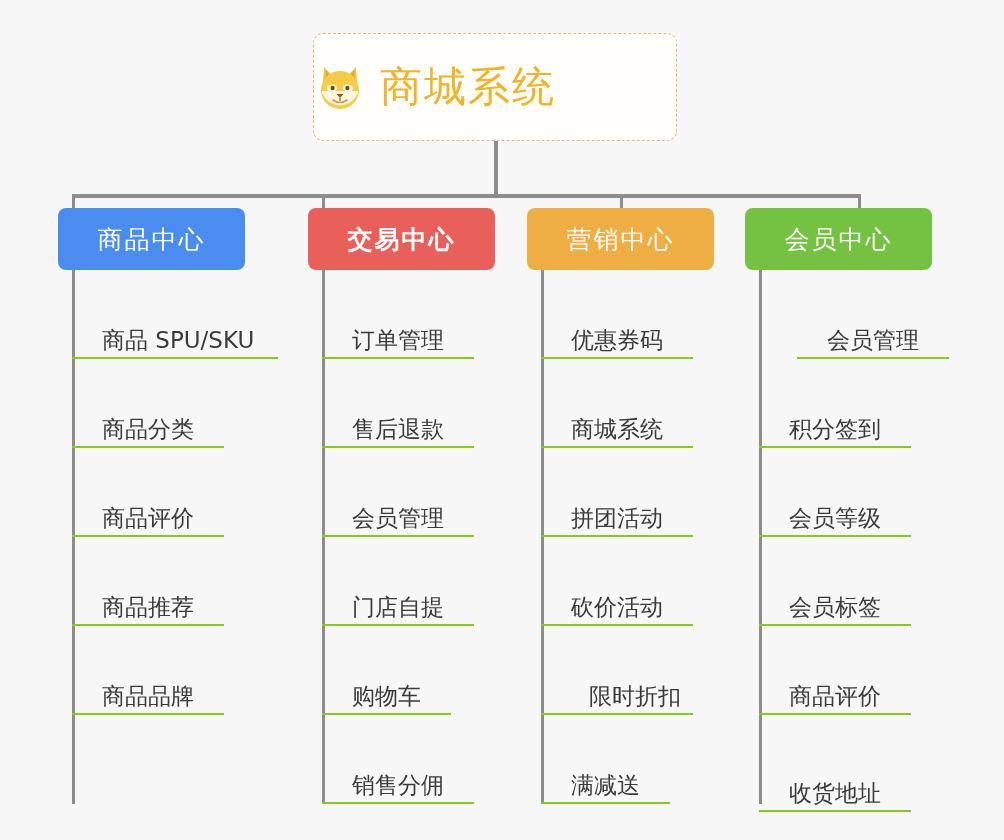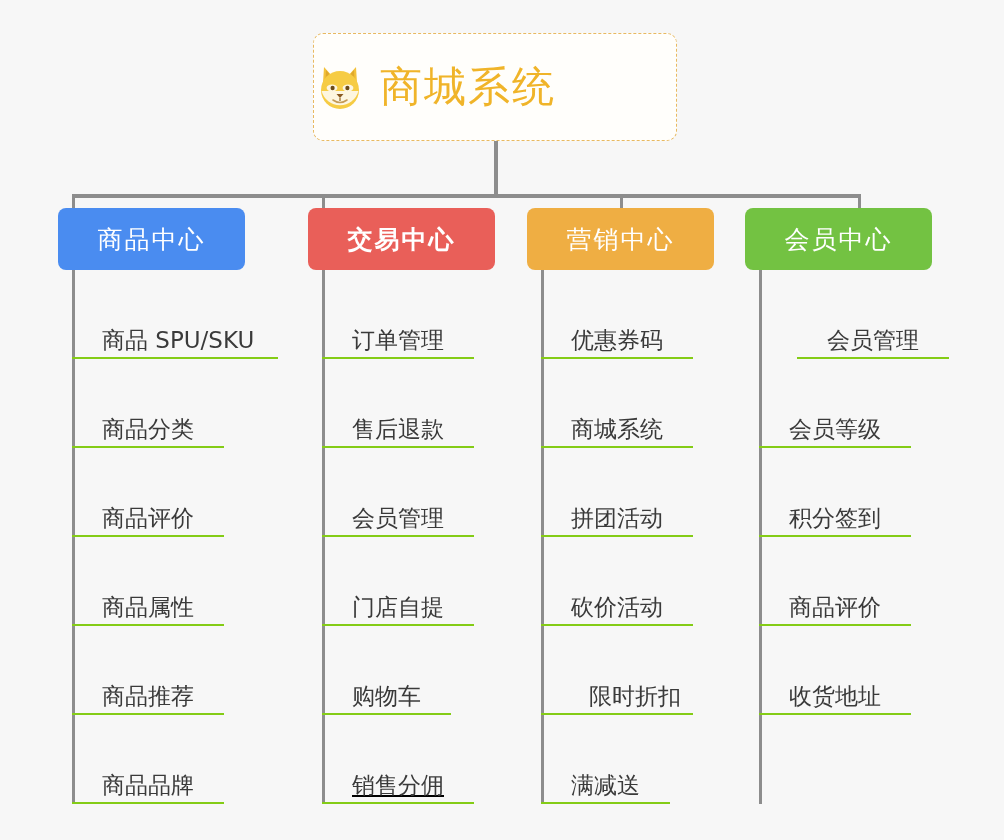--- a/index.html
+++ b/index.html
@@ -153,23 +153,20 @@
         <li class="leaf" style="width: 206px;">
           <span class="leaf-label">商品 SPU/SKU</span>
         </li>
         <li class="leaf" style="width: 152px;">
           <span class="leaf-label">商品分类</span>
         </li>
         <li class="leaf" style="width: 152px;">
           <span class="leaf-label">商品评价</span>
         </li>
         <li class="leaf" style="width: 152px;">
-          <span class="leaf-label">商品属性</span>
-        </li>
-        <li class="leaf" style="width: 152px;">
           <span class="leaf-label">商品推荐</span>
         </li>
         <li class="leaf" style="width: 152px;">
           <span class="leaf-label">商品品牌</span>
         </li>
       </ul>
   </div>
 
   <div class="column" style="left:308px;">
     <div class="cat-header" style="background: rgb(233, 95, 89); font-weight: bold;">交易中心</div>
@@ -183,21 +180,21 @@
         </li>
         <li class="leaf" style="width: 152px;">
           <span class="leaf-label">会员管理</span>
         </li>
         <li class="leaf" style="width: 152px;">
           <span class="leaf-label">门店自提</span>
         </li>
         <li class="leaf" style="width: 129px;">
           <span class="leaf-label">购物车</span>
         </li>
-        <li class="leaf" style="width: 152px; text-decoration: underline;">
+        <li class="leaf" style="width: 152px;">
           <span class="leaf-label">销售分佣</span>
         </li>
       </ul>
   </div>
 
   <div class="column" style="left:527px;">
     <div class="cat-header" style="background: rgb(239, 174, 67);">营销中心</div>
     <div class="cat-trunk" style="height: 534px; background: rgb(141, 141, 141);"></div>
     <ul class="leaf-list">
         <li class="leaf" style="width: 152px;">
@@ -222,27 +219,30 @@
   </div>
 
   <div class="column" style="left:745px;">
     <div class="cat-header" style="background: rgb(115, 194, 66); border-radius: 8px;">会员中心</div>
     <div class="cat-trunk" style="height: 534px; background: rgb(141, 141, 141);"></div>
     <ul class="leaf-list">
         <li class="leaf" style="width: 152px; margin-left: 38px;">
           <span class="leaf-label">会员管理</span>
         </li>
         <li class="leaf" style="width: 152px;">
+          <span class="leaf-label">积分签到</span>
+        </li>
+        <li class="leaf" style="width: 152px;">
           <span class="leaf-label">会员等级</span>
         </li>
         <li class="leaf" style="width: 152px;">
-          <span class="leaf-label">积分签到</span>
+          <span class="leaf-label">会员标签</span>
         </li>
         <li class="leaf" style="width: 152px;">
           <span class="leaf-label">商品评价</span>
         </li>
-        <li class="leaf" style="width: 152px;">
+        <li class="leaf" style="width: 152px; margin-top: 8px;">
           <span class="leaf-label">收货地址</span>
         </li>
       </ul>
   </div>
 
 </div>
 
 </body></html>

